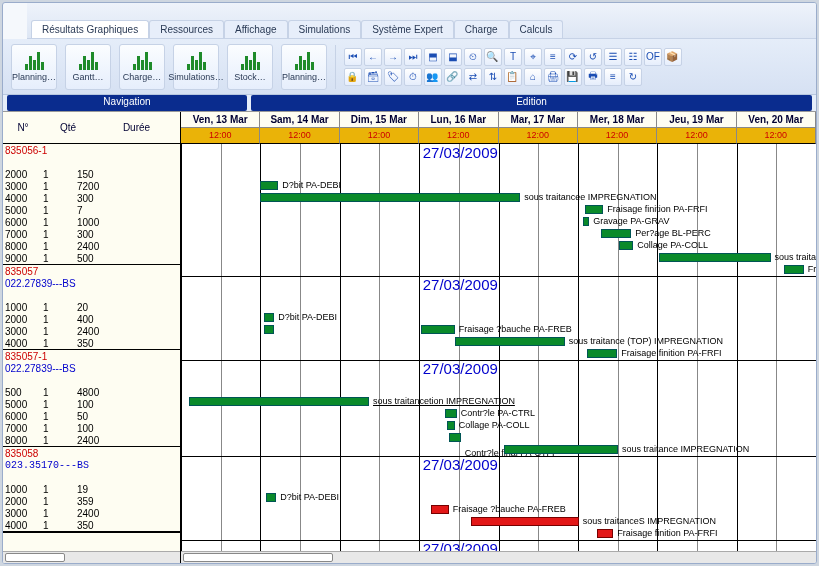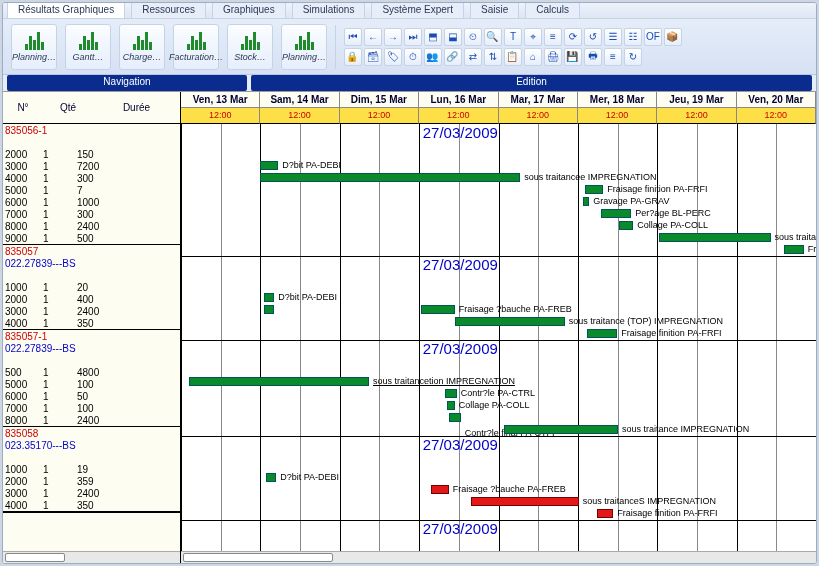--- a/index.html
+++ b/index.html
@@ -4,27 +4,27 @@
 <style>
   *{box-sizing:border-box;margin:0;padding:0;font-family:Tahoma,Arial,sans-serif;font-size:10px;}
   body{background:#ced6e0;width:819px;height:566px;overflow:hidden;position:relative;}
   
   .window{position:absolute;inset:2px;background:#f5f8fc;border:1px solid #9aaccb;border-radius:3px;overflow:hidden;display:flex;flex-direction:column;}
   .titlebar{height:18px;background:linear-gradient(#f0f4fb,#dbe5f3);display:flex;align-items:center;justify-content:center;font-size:10px;color:#2a3a55;border-bottom:1px solid #c6d2e6;position:relative;font-weight:bold;}
   .titlebar .app-icon{position:absolute;left:4px;top:2px;width:14px;height:14px;background:#e64;display:inline-block;border:1px solid #999;}
   .winbtns{position:absolute;right:4px;top:2px;display:flex;gap:1px;}
   .winbtn{width:14px;height:12px;background:#eaf0fa;border:1px solid #8aa0c5;display:flex;align-items:center;justify-content:center;font-size:8px;color:#335;}
   
-  .tabs{height:16px;background:linear-gradient(#eef3fb,#dde6f4);display:flex;align-items:flex-end;padding:0 4px;gap:6px;border-bottom:1px solid #c6d2e6;}
+  .tabs{height:36px;background:linear-gradient(#eef3fb,#dde6f4);display:flex;align-items:flex-end;padding:0 4px;border-bottom:1px solid #c6d2e6;margin-left:24px;}
   .tab{padding:3px 10px;border:1px solid #c6d2e6;border-bottom:none;background:#e7eefa;border-radius:3px 3px 0 0;color:#2a3a55;}
   .tab.active{background:#fff;}
   
   .ribbon{height:56px;background:linear-gradient(#e5edf9,#d6e1f3);border-bottom:1px solid #b8c7df;display:flex;align-items:center;padding:2px 8px;gap:6px;}
   .ribgroup{display:flex;align-items:center;gap:8px;}
-  .rbbtn{display:flex;flex-direction:column;align-items:center;justify-content:center;width:46px;height:46px;border:1px solid #c6d2e6;background:linear-gradient(#fbfdff,#e6eefc);border-radius:3px;font-style:italic;}
+  .rbbtn{display:flex;flex-direction:column;align-items:center;justify-content:center;width:46px;height:46px;border:1px solid #c6d2e6;background:linear-gradient(#fbfdff,#e6eefc);border-radius:3px;}
   .rbbtn .ico{width:24px;height:18px;display:flex;align-items:flex-end;justify-content:center;gap:1px;}
   .bar{width:3px;background:#1f8b2a;}
   .rbbtn .lbl{font-size:9px;color:#2a3a55;margin-top:2px;}
   .sep{width:1px;height:44px;background:#c6d2e6;margin:0 2px;}
   .smallbar{display:flex;flex-wrap:wrap;gap:2px;width:340px;align-content:flex-start;}
   .sbtn{width:18px;height:18px;border:1px solid #c6d2e6;background:linear-gradient(#fff,#e6eefc);border-radius:2px;display:flex;align-items:center;justify-content:center;font-size:10px;color:#1a4db3;}
   
   .sectionbars{height:16px;display:flex;gap:4px;padding:0 4px;background:#e5edf9;}
   .secbar{flex:1;background:#0a2c8e;color:#fff;text-align:center;font-size:10px;line-height:14px;border-radius:2px;}
   
@@ -37,44 +37,44 @@
   .lrow .n{width:40px;padding-left:2px;}
   .lrow .q{width:34px;}
   .lrow .d{width:60px;}
   .ord-red{color:#c00;}
   .ord-blue{color:#00c;}
   .grpline{border-bottom:1px solid #000;}
   .right{flex:1;position:relative;overflow:hidden;}
   .days{height:16px;display:flex;}
   .day{flex:1;border-right:1px solid #888;background:#fefdf2;text-align:center;font-weight:bold;color:#003;line-height:15px;border-bottom:1px solid #888;}
   .hours{height:16px;display:flex;}
-  .hour{flex:1;border-right:1px solid #888;background:#fde047;text-align:center;color:#c00;font-size:9px;line-height:15px;border-bottom:1px solid #000;}
+  .hour{flex:1;border-right:1px solid #888;background:#eab308;text-align:center;color:#c00;font-size:9px;line-height:15px;border-bottom:1px solid #000;}
   .grid{position:absolute;top:32px;left:0;right:0;bottom:12px;background:#fff;overflow:hidden;}
   .vline{position:absolute;top:0;bottom:0;width:1px;background:#888;}
   .vline.major{background:#000;}
   .hline{position:absolute;left:0;right:0;height:1px;background:#000;}
   .datelbl{position:absolute;font-size:15px;color:#00c;}
   .task{position:absolute;height:9px;background:#0a8a2a;border:1px solid #055;}
   .task.red{background:#e31818;border-color:#700;}
   .tasklbl{position:absolute;font-size:9px;color:#000;white-space:nowrap;}
   .footer-scroll{position:absolute;left:0;right:0;bottom:0;height:12px;background:#e8e8e8;border-top:1px solid #aaa;}
   .thumb{position:absolute;top:1px;height:9px;background:#fff;border:1px solid #888;border-radius:2px;}
 </style>
 </head>
 <body>
 
 <div class="window">
 
   <div class="tabs" id="tabstrip">
       <div class="tab active">Résultats Graphiques</div>
       <div class="tab">Ressources</div>
-      <div class="tab">Graphiques</div>
+      <div class="tab">Affichage</div>
       <div class="tab">Simulations</div>
       <div class="tab">Système Expert</div>
-      <div class="tab">Saisie</div>
+      <div class="tab">Charge</div>
       <div class="tab">Calculs</div>
     </div>
 
   <div class="ribbon">
     <div class="ribgroup" id="ribL">
         <div class="rbbtn">
           <div class="ico">
             <div class="bar" style="height: 6px;"></div>
             <div class="bar" style="height: 14px;"></div>
             <div class="bar" style="height: 10px;"></div>
@@ -104,21 +104,21 @@
           <div class="lbl">Charge…</div>
         </div>
         <div class="rbbtn">
           <div class="ico">
             <div class="bar" style="height: 6px;"></div>
             <div class="bar" style="height: 14px;"></div>
             <div class="bar" style="height: 10px;"></div>
             <div class="bar" style="height: 18px;"></div>
             <div class="bar" style="height: 8px;"></div>
           </div>
-          <div class="lbl">Facturation…</div>
+          <div class="lbl">Simulations…</div>
         </div>
         <div class="rbbtn">
           <div class="ico">
             <div class="bar" style="height: 6px;"></div>
             <div class="bar" style="height: 14px;"></div>
             <div class="bar" style="height: 10px;"></div>
             <div class="bar" style="height: 18px;"></div>
             <div class="bar" style="height: 8px;"></div>
           </div>
           <div class="lbl">Stock…</div>
@@ -287,21 +287,21 @@
           <div class="lrow">
             <span class="n">8000</span>
             <span class="q">1</span>
             <span class="d">2400</span>
           </div>
           <div class="lrow grpline" style="height: 0px;"></div>
           <div class="lrow">
             <span class="n ord-red">835058</span>
           </div>
           <div class="lrow">
-            <span class="n ord-blue" style="width: auto;">023.35170---BS</span>
+            <span class="n ord-blue" style="width: auto; font-family: Liberation Mono, monospace;">023.35170---BS</span>
           </div>
           <div class="lrow"></div>
           <div class="lrow">
             <span class="n">1000</span>
             <span class="q">1</span>
             <span class="d">19</span>
           </div>
           <div class="lrow">
             <span class="n">2000</span>
             <span class="q">1</span>

